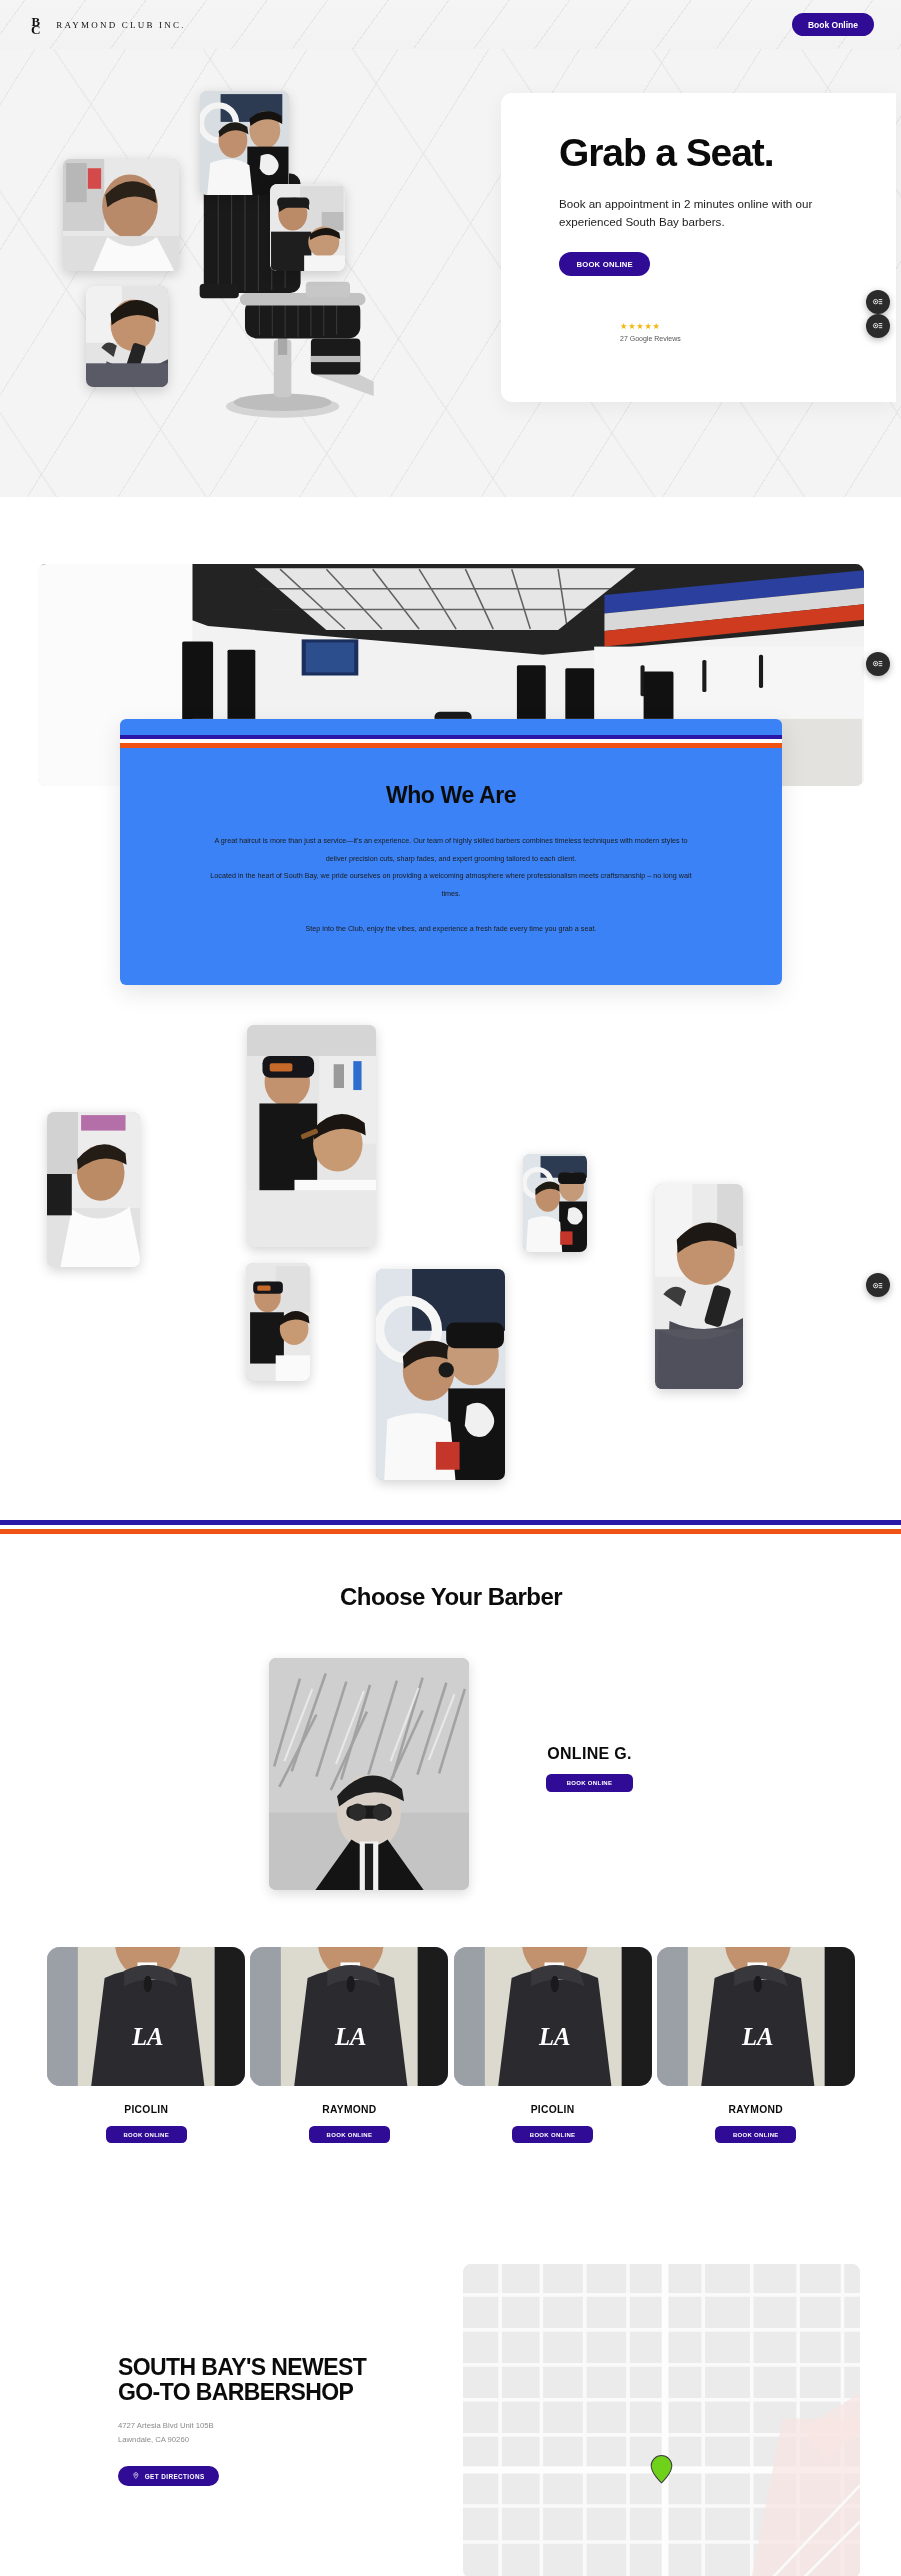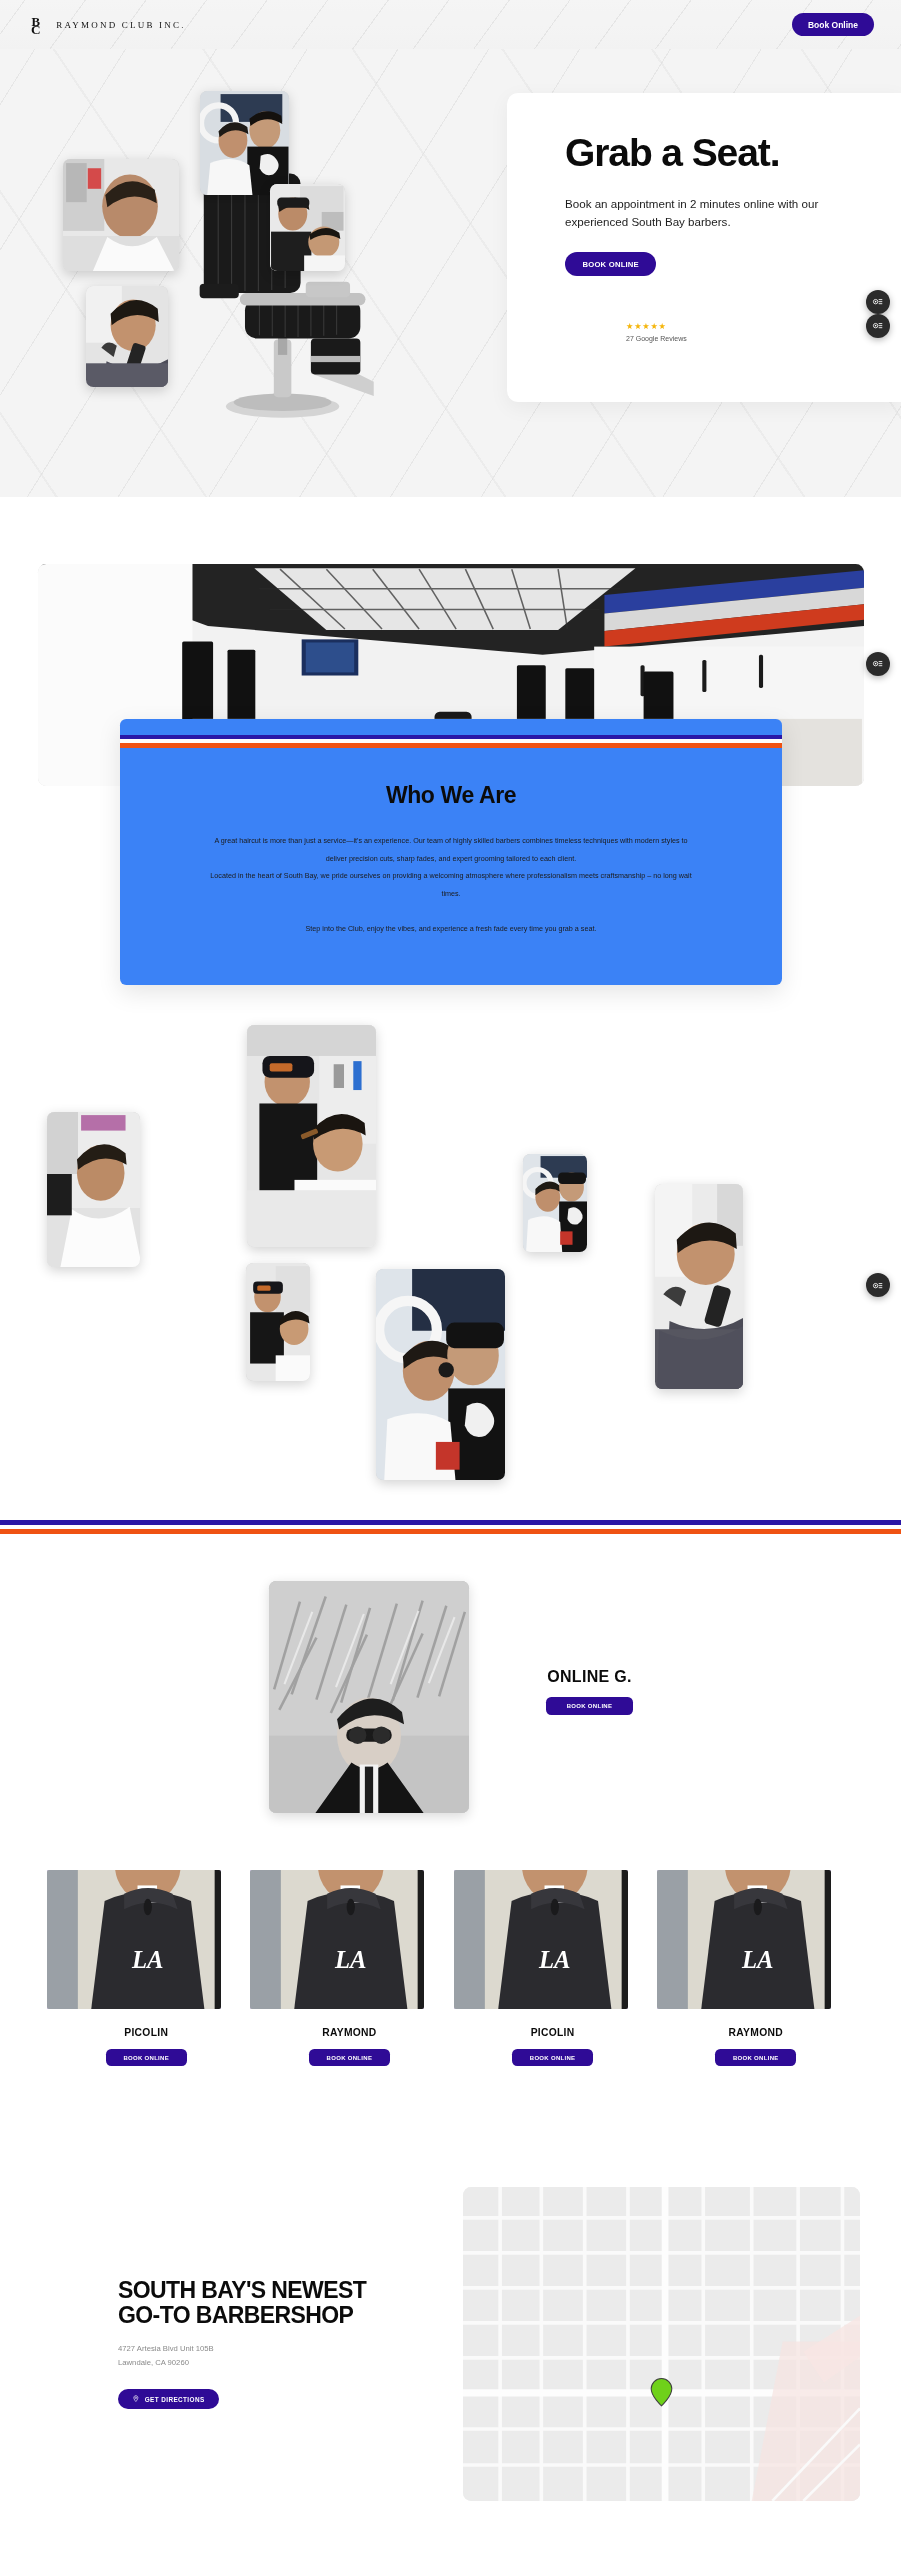--- a/index.html
+++ b/index.html
@@ -84,21 +84,21 @@
     background: #cfcfcf;
   }
   .photo-card .ph { width: 100%; height: 100%; display: block; }
 
   .hc1 { left: 14.4px;  top: 78px; width: 116px; height: 112px; }
   .hc2 { left: 151px; top: 10.3px;  width: 89px; height: 104px; }
   .hc3 { left: 221px; top: 103px; width: 75px; height: 87px; }
   .hc4 { left: 37px;  top: 205px; width: 82px; height: 101px; }
 
   .hero-panel {
-    position: absolute; right: 0; top: 44px;
+    position: absolute; right: 6px; top: 44px;
     width: 395px; height: 309px;
     background: #ffffff;
     border-top-left-radius: 11.3px;
     border-bottom-left-radius: 11.3px;
     padding: 40px 0 0 58px;
     box-shadow: 0 5.2px 20.6px rgba(0,0,0,.05);
   }
   .hero-title {
     font-size: 39px; font-weight: 800; letter-spacing: -1.1px;
     line-height: 1.02; color: #0b0b0b;
@@ -188,21 +188,21 @@
     background: #2f0b96; color: #fff; border-radius: 5.2px;
     padding: 5.7px 20.6px; font-size: 6px; font-weight: 700; letter-spacing: 0.3px;
   }
 
   .barber-grid {
     display: grid; grid-template-columns: repeat(4, 198px);
     justify-content: center; gap: 5.2px; margin-top: 57px;
   }
   .barber-card { text-align: center; }
   .barber-card .bphoto {
-    width: 174px; height: 139px; border-radius: 2px; overflow: hidden;
+    width: 198px; height: 139px; border-radius: 13px; overflow: hidden;
     background: #8b5cf6;
   }
   .barber-card .bname {
     margin-top: 18.5px; font-size: 10.3px; font-weight: 800; letter-spacing: 0.3px; color: #0b0b0b;
   }
   .barber-card .btn-barber { margin-top: 11.3px; padding: 5.2px 17.5px; }
 
   
   .location {
     display: flex; align-items: center; gap: 67px;
@@ -556,20 +556,21 @@
     </div>
   </section>
 
   <section class="barbers">
     <div class="barbers-stripe">
       <span class="s blue"></span>
         <span class="s gap"></span>
         <span class="s red"></span>
     </div>
 
+    <h2 class="barbers-title">Choose Your Barber</h2>
 
     <div class="featured">
       <div class="featured-photo">
         <svg width="200" height="232" viewBox="0 0 388 450" preserveAspectRatio="none">
           <rect width="388" height="450" fill="#cfcfcf"></rect>
           <g stroke="#9a9a9a" stroke-width="5" opacity=".85">
             <path d="M10 210 L60 40"></path>
               <path d="M44 220 L110 30"></path>
               <path d="M92 230 L150 46"></path>
             <path d="M140 236 L196 52"></path>

